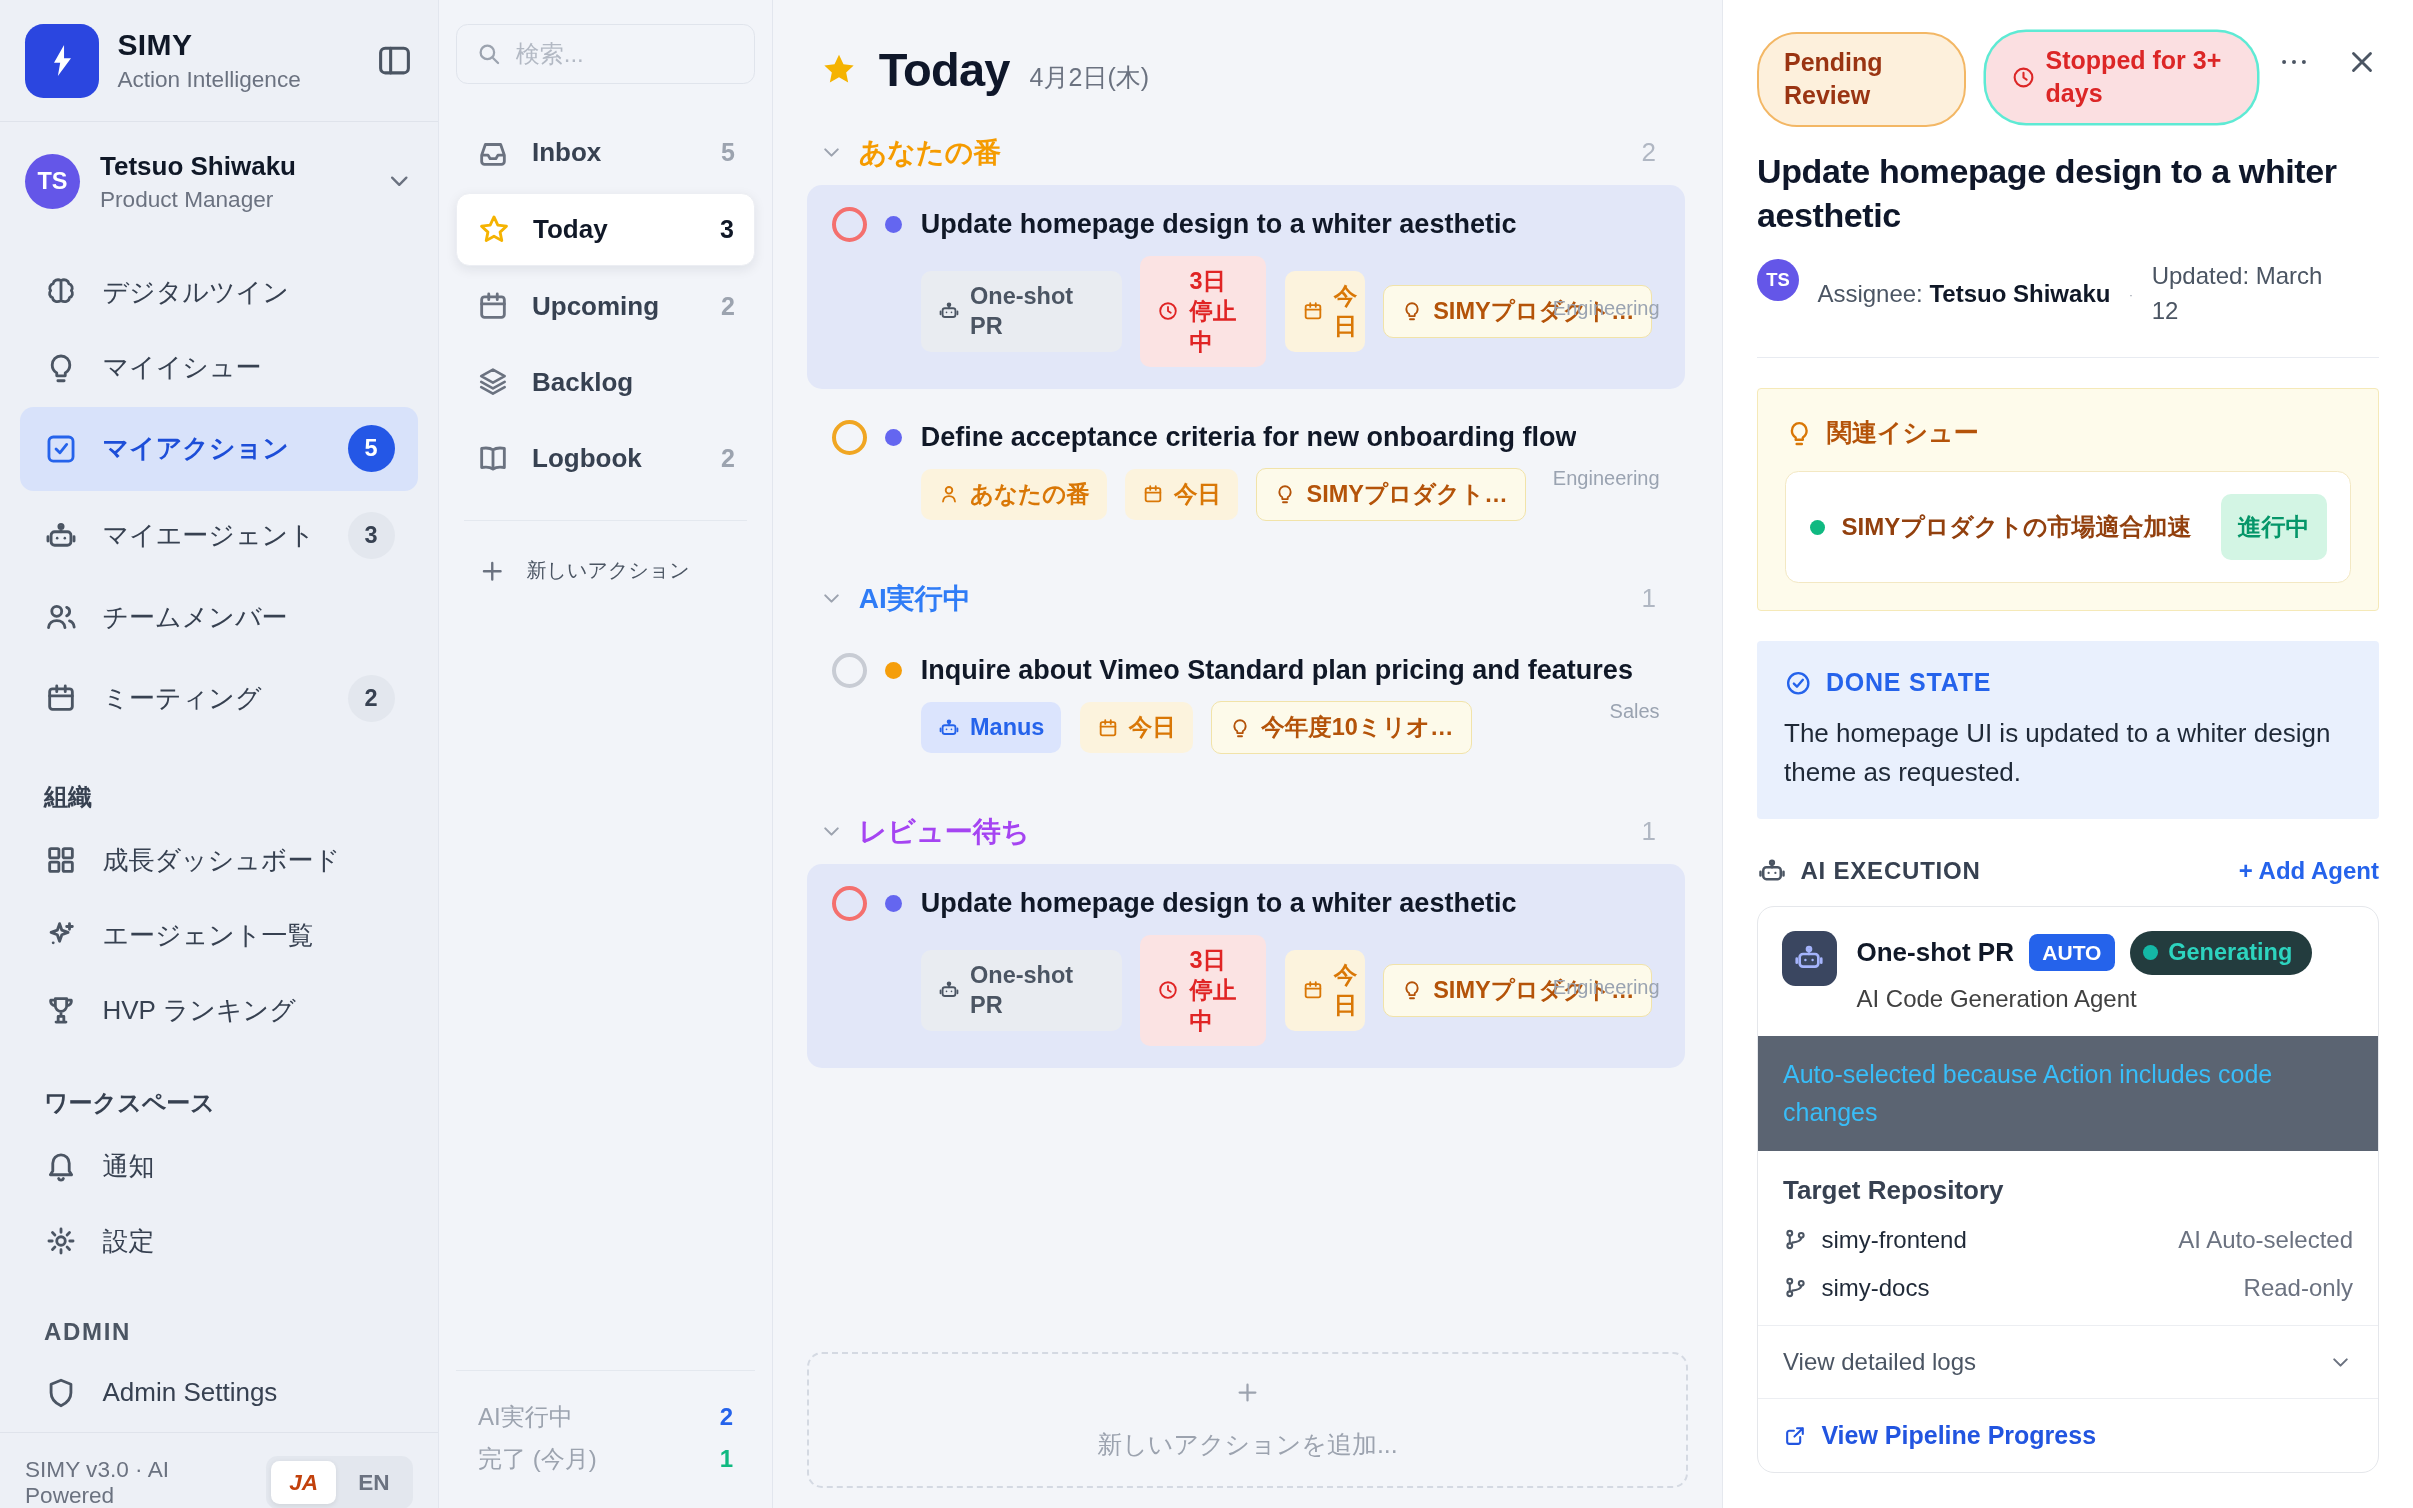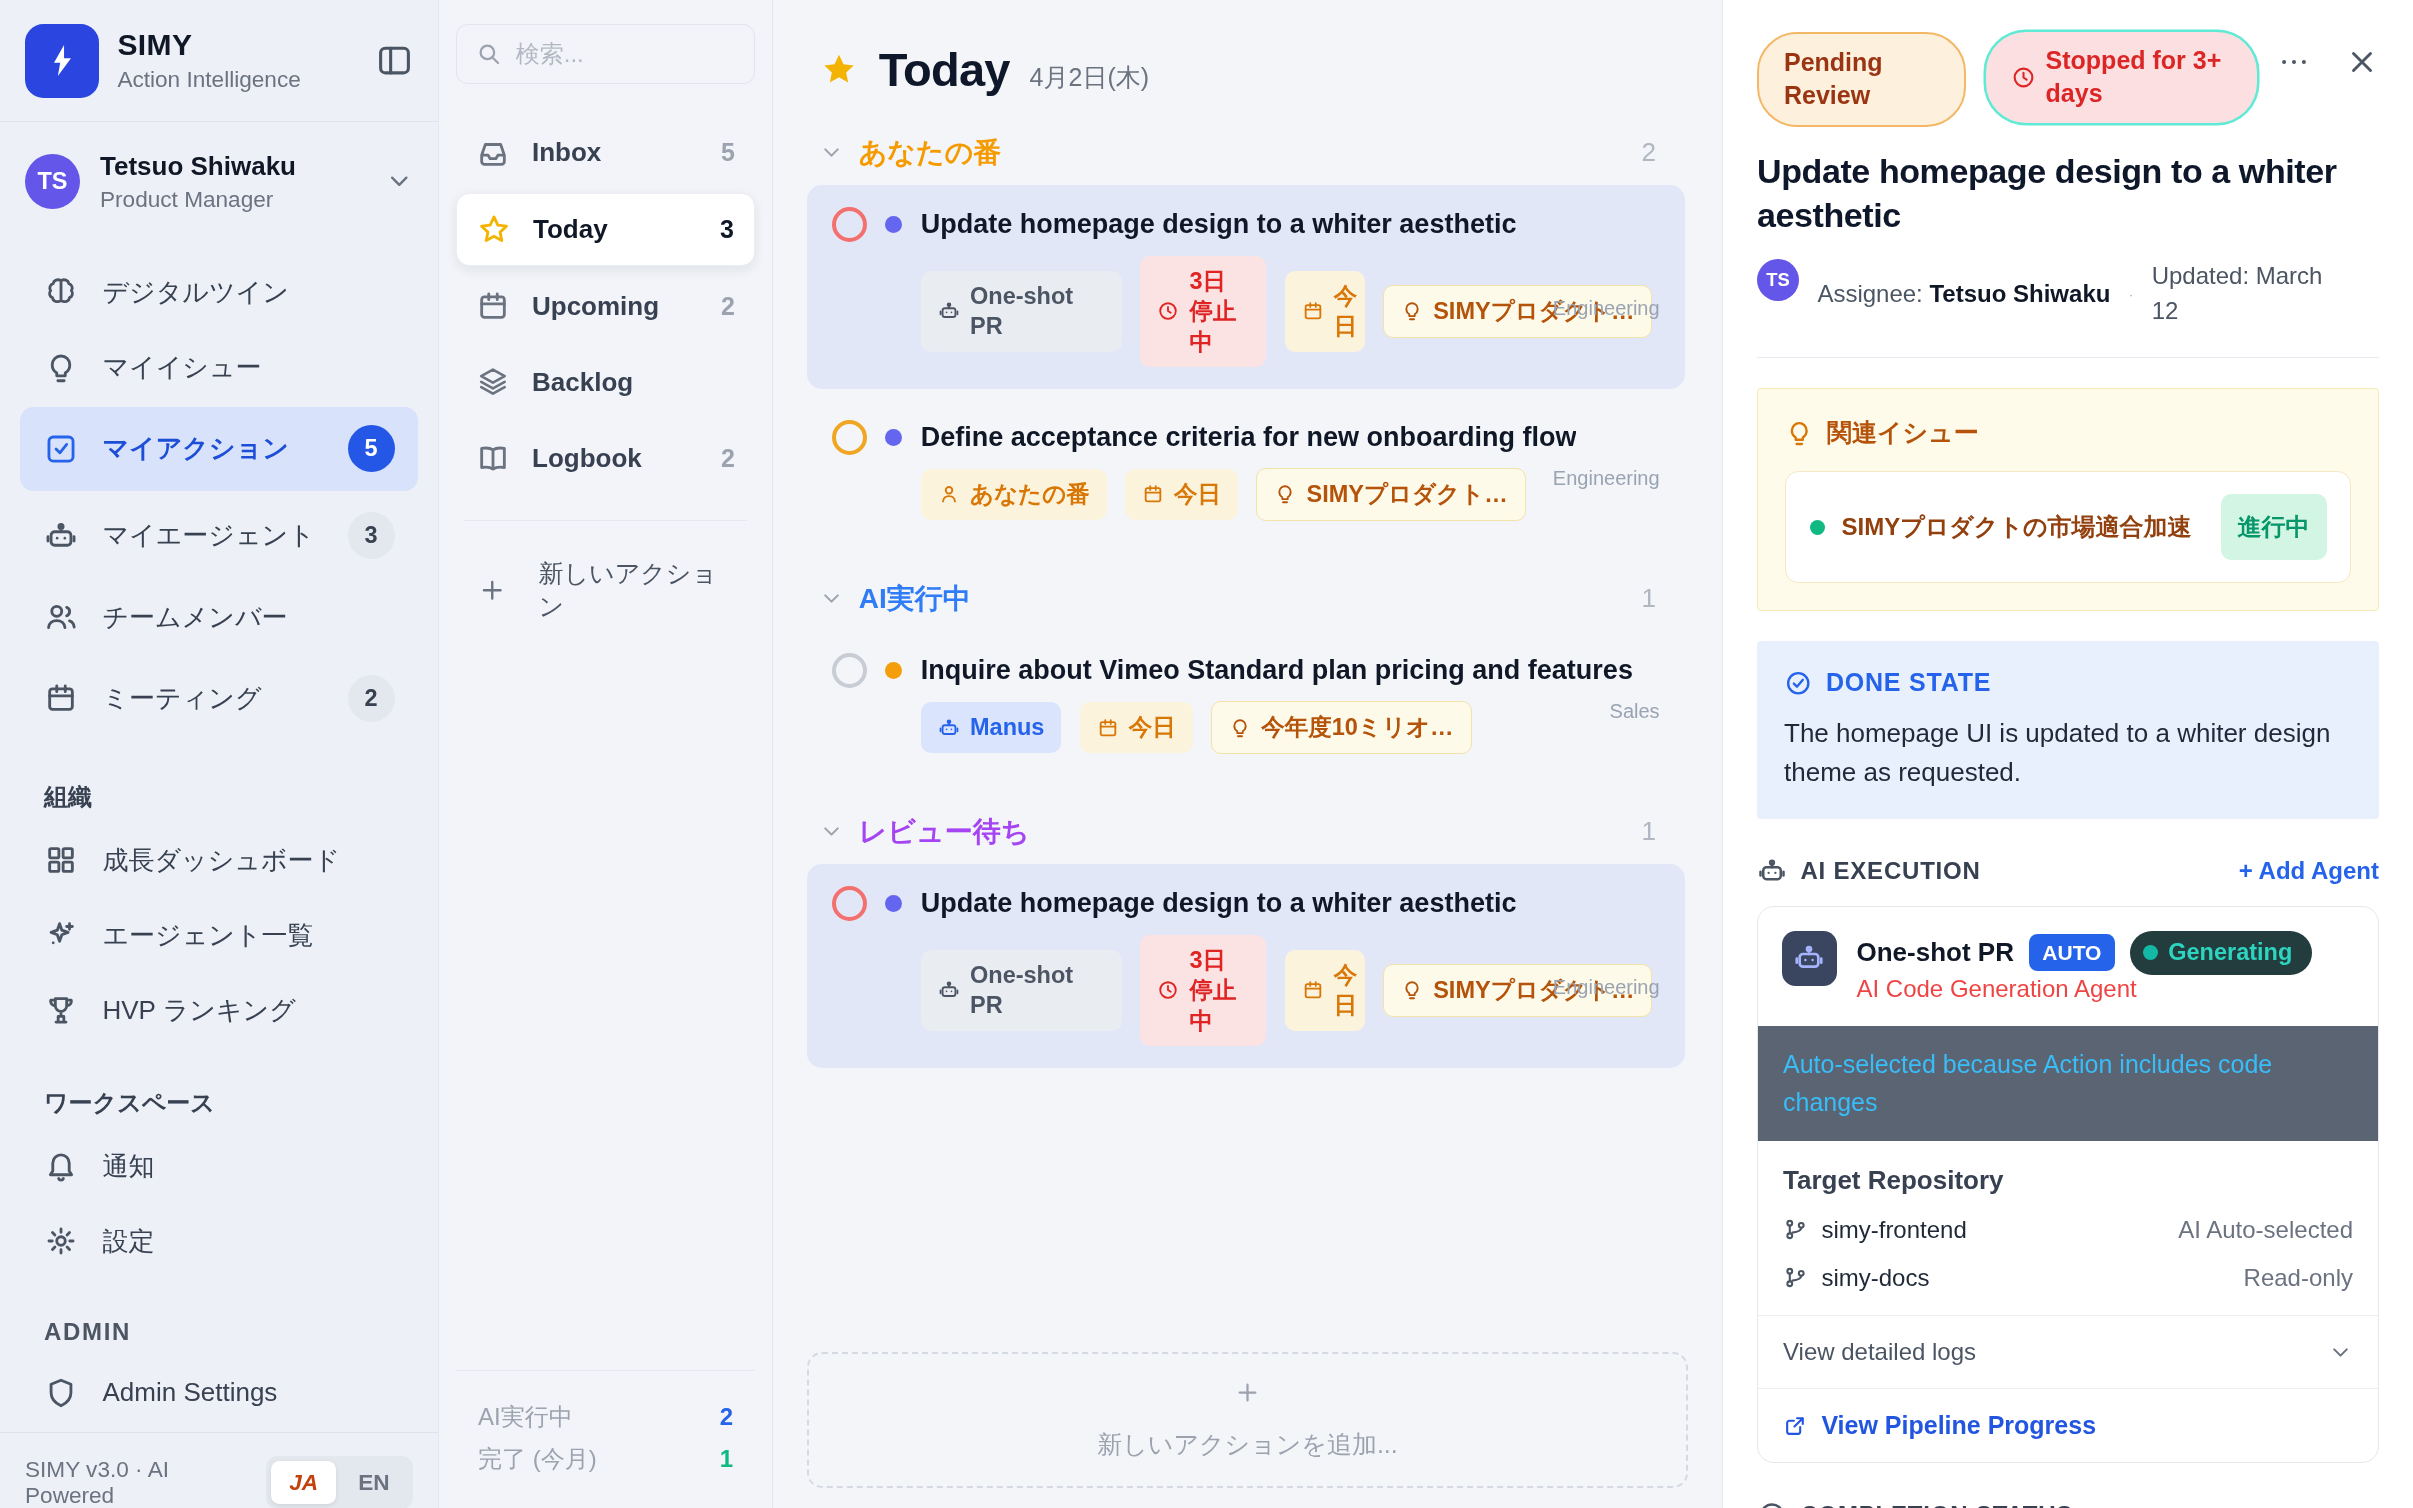--- a/index.html
+++ b/index.html
@@ -51,21 +51,21 @@
   .lp-list { margin-top:34px; }
   .lp-item { display:flex; align-items:center; gap:22px; padding:18.4px 20px; border-radius:13.4px; cursor:pointer; color:#374151; margin-bottom:5px; }
   .lp-item svg { width:34px; height:34px; color:#6b7280; }
   .lp-label { font-size:26px; font-weight:600; }
   .lp-count { margin-left:auto; font-size:25px; color:#9ca3af; font-weight:600; }
   .lp-item.active { background:#fff; box-shadow:0 3.4px 11.7px rgba(15,23,42,.08); border:0.8px solid #eceef3; }
   .lp-item.active .lp-label { font-weight:bold; color:#101827; }
   .lp-item.active svg { color:#f5b301; fill:none; }
   .lp-item.active .lp-count { color:#101827; font-weight:bold; }
   .lp-div { border-top:1.7px solid #e4e8ef; margin:22px 8.4px; }
-  .lp-new { display:flex; align-items:center; gap:32px; padding:13.4px 22px; color:#4b5563; font-size:25px; cursor:pointer; }
+  .lp-new { display:flex; gap:20px; padding:13.4px 22px; color:#4b5563; font-size:20px; cursor:pointer; }
   .lp-new svg { width:28.5px; height:28.5px; color:#6b7280; }
   .lp-foot { margin-top:auto; border-top:1.7px solid #e4e8ef; padding:25px 22px 28.5px; }
   .lp-frow { display:flex; align-items:center; justify-content:space-between; font-size:24px; color:#9ca3af; padding:5px 0; }
   .lp-fnum.blue { color:#2563eb; font-weight:bold; }
   .lp-fnum.green { color:#10b981; font-weight:bold; }
 
   
   .main { flex:1; height:100%; background:#f3f5f9; position:relative; padding:42px 34px 0; display:flex; flex-direction:column; }
   .m-head { display:flex; align-items:baseline; gap:20px; padding-left:11.7px; }
   .m-head .star { width:40px; height:40px; color:#f5b301; fill:#f5b301; stroke:none; align-self:center; }
@@ -139,21 +139,21 @@
   .d-link { margin-left:auto; color:#2563eb; font-size:24px; font-weight:600; cursor:pointer; }
   .agent-card { margin-top:20px; border:1.7px solid #e5e7eb; border-radius:17px; overflow:hidden; background:#fff; }
   .ag-head { padding:23.5px; display:flex; gap:20px; }
   .ag-avatar { width:55px; height:55px; border-radius:13.4px; background:#3a4660; color:#a5b4fc; display:flex; align-items:center; justify-content:center; flex:none; }
   .ag-avatar svg { width:32px; height:32px; }
   .ag-line1 { display:flex; align-items:center; gap:15px; flex-wrap:wrap; }
   .ag-name { font-size:26px; font-weight:bold; color:#101827; }
   .ag-mode { background:#2563eb; color:#fff; font-size:21px; font-weight:bold; border-radius:8.4px; padding:6.7px 13.4px; }
   .ag-status { background:#233c3e; color:#2dd4bf; font-size:23.5px; font-weight:bold; border-radius:34px; padding:8.4px 20px 8.4px 13.4px; display:flex; align-items:center; gap:10px; }
   .ag-status .sdot { width:15px; height:15px; border-radius:50%; background:#14b8a6; }
-  .ag-sub { font-size:24px; color:#ef4444; }
+  .ag-sub { font-size:24px; color:#404040; margin-top:10px; }
   .ag-note { background:#5b6472; color:#38bdf8; font-size:25px; line-height:1.5; padding:20px 25px; }
   .ag-repo { padding:23.5px 25px; border-bottom:1.7px solid #eceef2; }
   .repo-h { font-size:26px; font-weight:bold; color:#374151; }
   .repo-row { display:flex; align-items:center; gap:13.4px; margin-top:20px; font-size:24px; color:#1f2937; }
   .repo-row svg { width:25px; height:25px; color:#4b5563; }
   .repo-val { margin-left:auto; color:#6b7280; }
   .ag-logs { padding:22px 25px; display:flex; align-items:center; border-bottom:1.7px solid #eceef2; color:#4b5563; font-size:24px; cursor:pointer; }
   .ag-logs svg { margin-left:auto; width:25px; height:25px; color:#6b7280; }
   .ag-pipe { padding:22px 25px; display:flex; align-items:center; gap:13.4px; color:#2255e0; font-size:25px; font-weight:bold; cursor:pointer; }
   .ag-pipe svg { width:25px; height:25px; }

